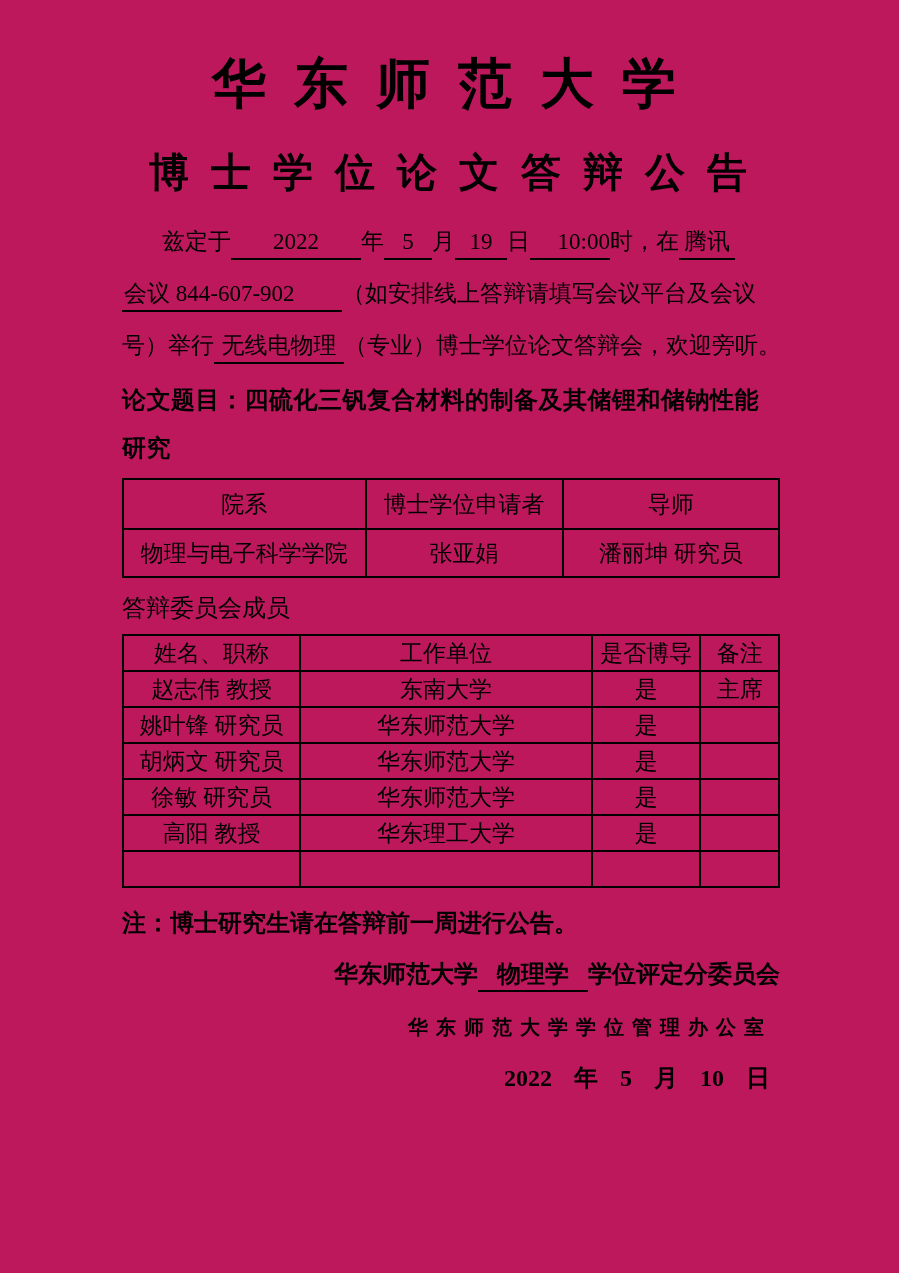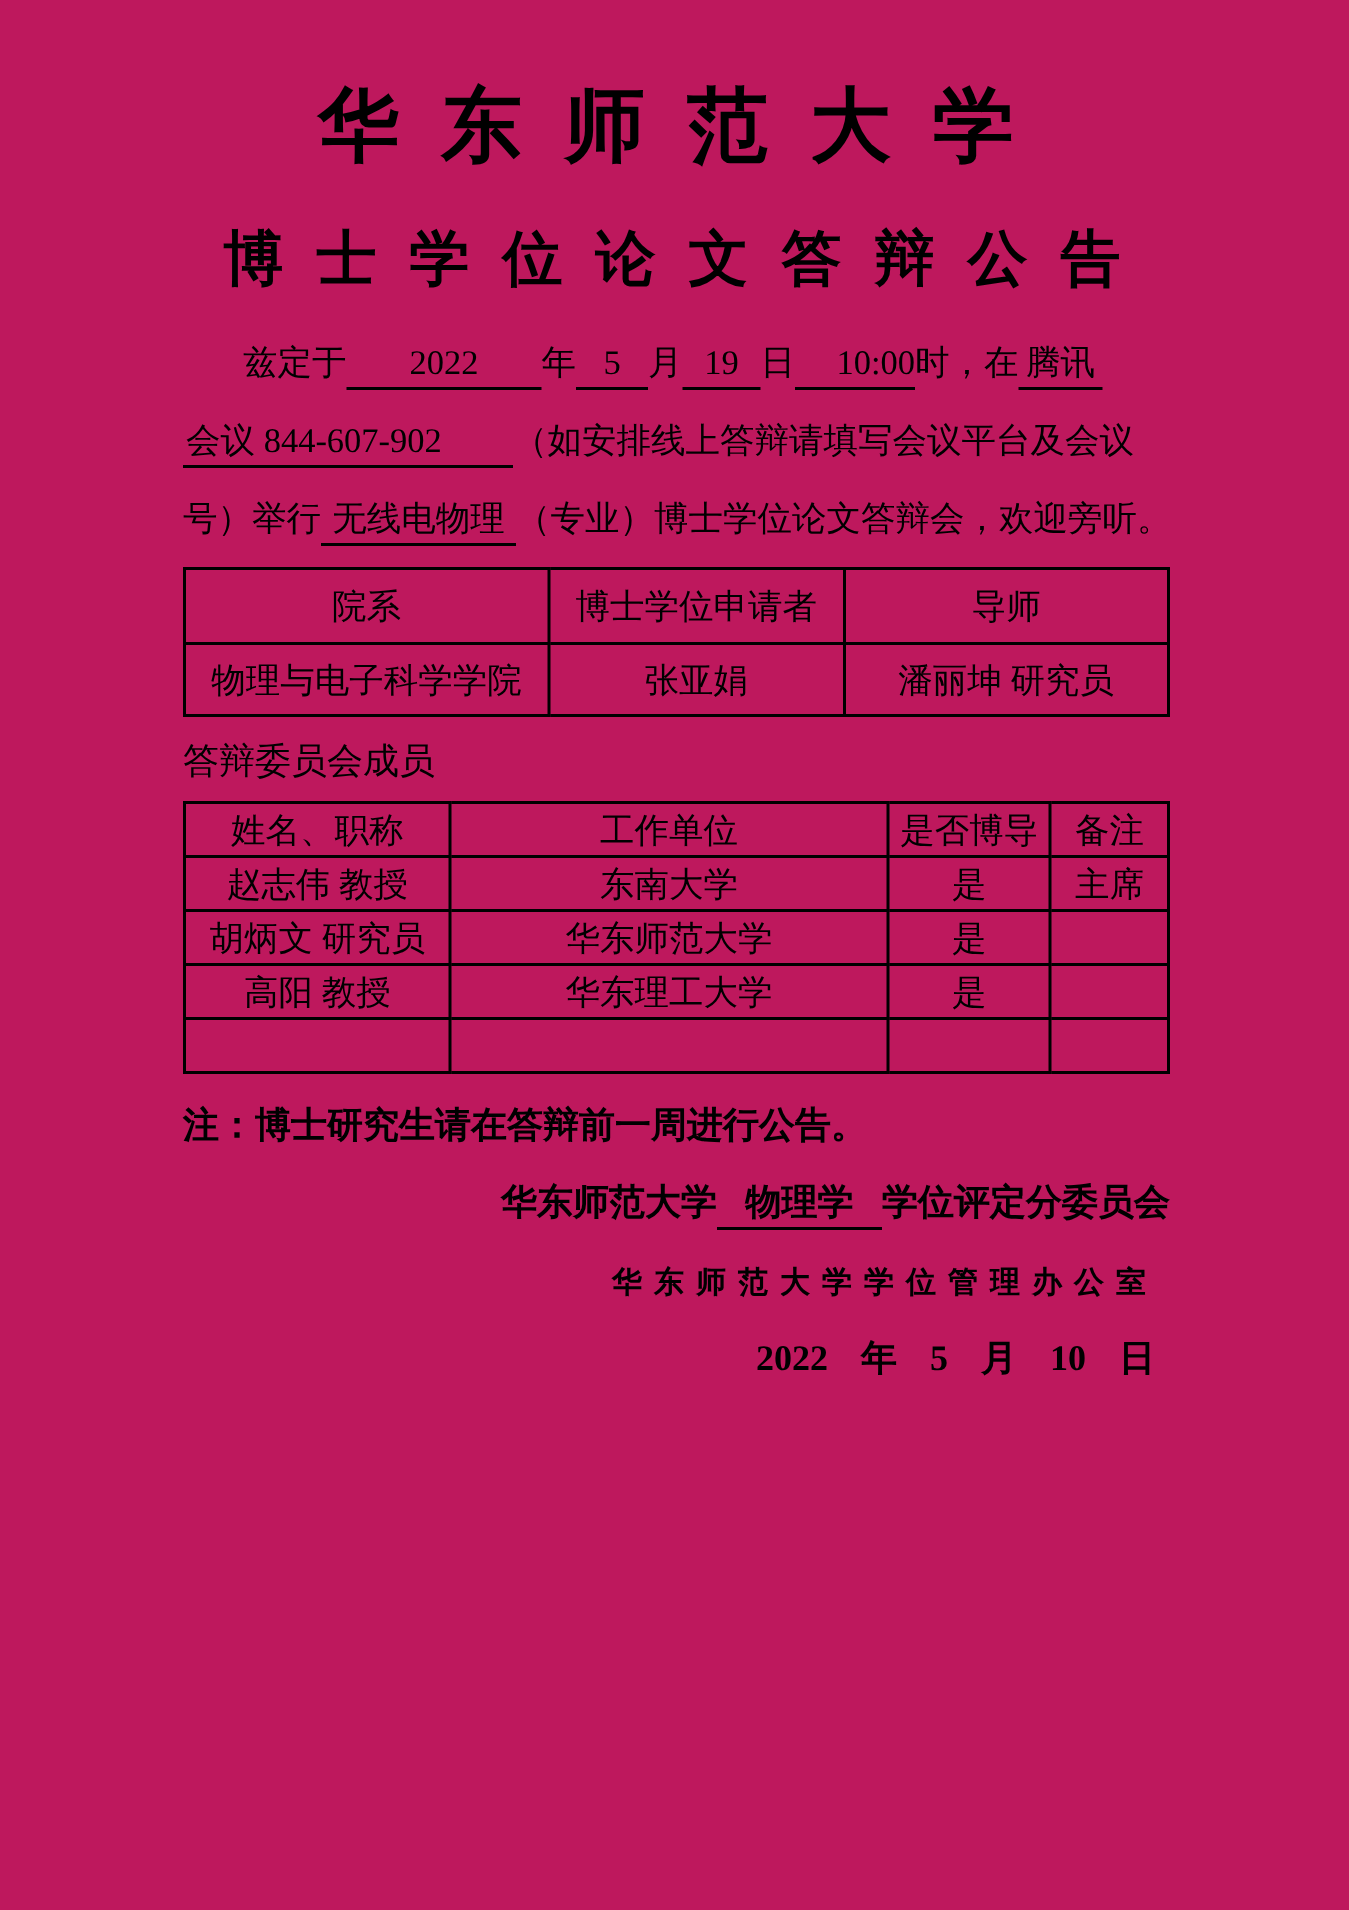--- a/index.html
+++ b/index.html
@@ -142,20 +142,24 @@
     <div class="university-title">华东师范大学</div>
 
     <div class="doc-title">博士学位论文答辩公告</div>
 
     <div class="body-par">
       <div class="body-line"><span class="indent"></span><span>兹定于</span><span class="blank w-year"><span>2022</span></span><span>年</span><span class="blank w-month"><span>5</span></span><span>月</span><span class="blank w-day"><span>19</span></span><span>日</span><span class="blank w-time"><span>10:00</span></span><span>时，在</span><span class="blank w-platform1"><span>腾讯</span></span></div>
       <div class="body-line"><span class="blank w-platform2"><span>会议 844-607-902</span></span><span>（如安排线上答辩请填写会议平台及会议</span></div>
       <div class="body-line"><span>号）举行</span><span class="blank w-major"><span>无线电物理</span></span><span>（专业）博士学位论文答辩会，欢迎旁听。</span></div>
     </div>
 
+    <div class="thesis">
+      <div><span>论文题目：</span><span>四硫化三钒复合材料的制备及其储锂和储钠性能</span></div>
+      <div>研究</div>
+    </div>
 
     <table class="info-table">
       <thead>
         <tr>
             <th>院系</th>
             <th>博士学位申请者</th>
             <th>导师</th>
           </tr>
       </thead>
       <tbody>
@@ -179,26 +183,38 @@
           </tr>
       </thead>
       <tbody>
           <tr>
             <td>赵志伟 教授</td>
             <td>东南大学</td>
             <td>是</td>
             <td>主席</td>
           </tr>
           <tr>
+            <td>姚叶锋 研究员</td>
+            <td>华东师范大学</td>
+            <td>是</td>
+            <td></td>
+          </tr>
+          <tr>
             <td>胡炳文 研究员</td>
             <td>华东师范大学</td>
             <td>是</td>
             <td></td>
           </tr>
           <tr>
+            <td>徐敏 研究员</td>
+            <td>华东师范大学</td>
+            <td>是</td>
+            <td></td>
+          </tr>
+          <tr>
             <td>高阳 教授</td>
             <td>华东理工大学</td>
             <td>是</td>
             <td></td>
           </tr>
           <tr>
             <td></td>
             <td></td>
             <td></td>
             <td></td>

